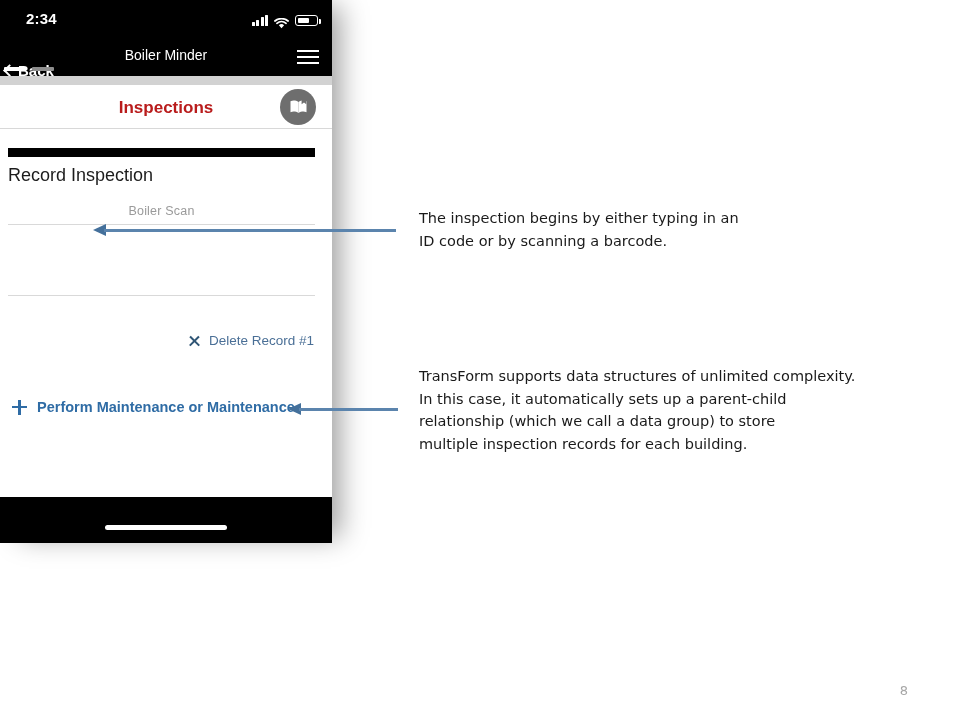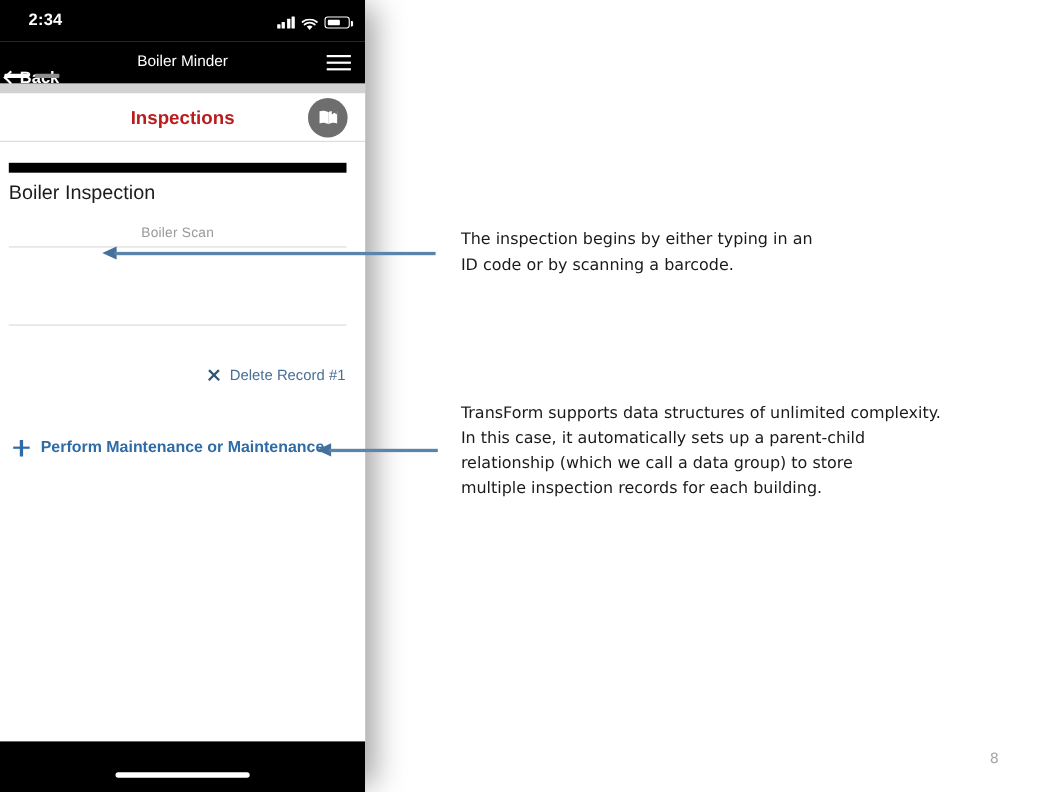--- a/index.html
+++ b/index.html
@@ -6,21 +6,21 @@
   html, body {
     width:960px; height:720px;
     background:#ffffff;
     font-family:"Liberation Sans", sans-serif;
     overflow:hidden;
   }
   #stage { position:relative; width:960px; height:720px; background:#fff; }
 
   
   .phone {
-    position:absolute; left:0; top:0; width:332px; height:720px;
+    position:absolute; left:0; top:0; width:332px; height:543px;
     background:#ffffff;
     box-shadow: 14px 0 26px -6px rgba(0,0,0,0.38);
     overflow:hidden;
   }
 
   
   .statusbar {
     position:absolute; left:0; top:0; width:332px; height:38px;
     background:#000; color:#fff;
   }
@@ -237,21 +237,21 @@
           <path d="M1.5 2.2 C4 1.2 7 1.4 9.5 3 L9.5 14 C7 12.4 4 12.2 1.5 13.2 Z" fill="#fff"></path>
           <path d="M17.5 2.2 C15 1.2 12 1.4 9.5 3 L9.5 14 C12 12.4 15 12.2 17.5 13.2 Z" fill="#fff"></path>
           <path d="M12.6 1.0 L17.3 1.0 L17.3 5.2 L15.0 3.6 L12.6 5.2 Z" fill="#6e6e6e"></path>
         </svg>
       </div>
     </div>
 
     <div class="content">
       <div class="black-bar"></div>
 
-      <div class="section-title">Boiler Inspection</div>
+      <div class="section-title">Record Inspection</div>
 
       <div class="field" style="top:75px;">
         <div class="field-label">Boiler Scan</div>
         <div class="field-rule"></div>
       </div>
 
       <div class="field" style="top:140px;">
         <div class="field-rule tall"></div>
       </div>
 

